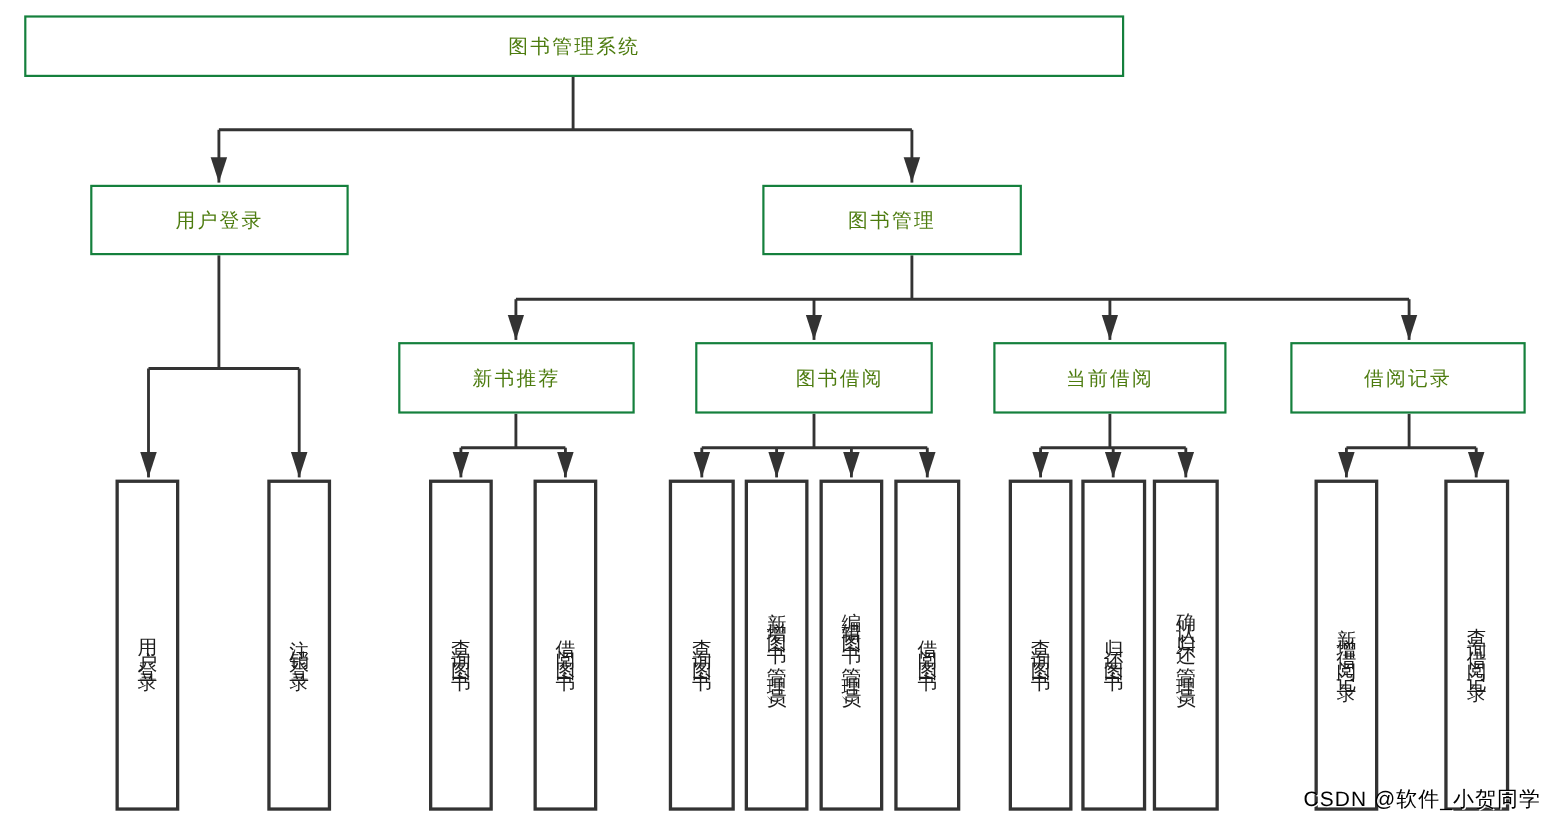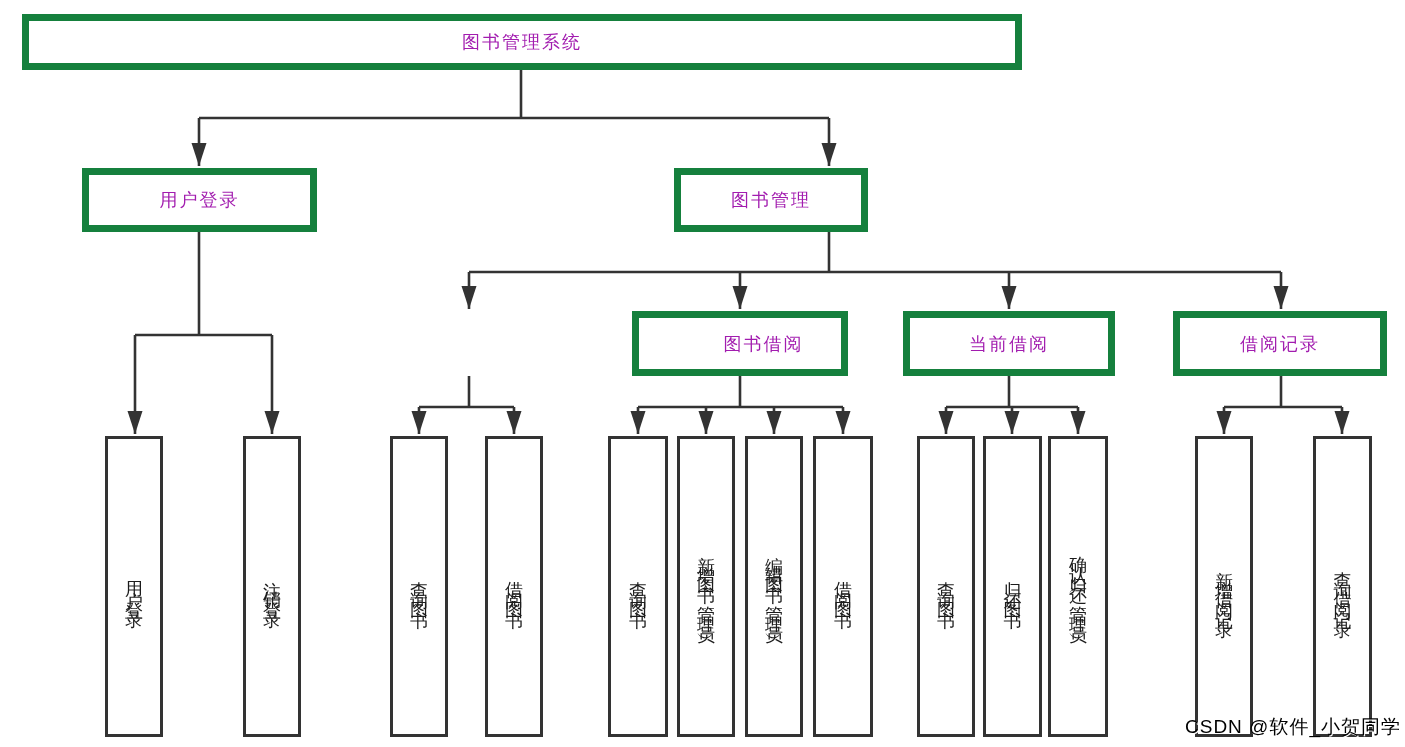--- a/index.html
+++ b/index.html
@@ -13,26 +13,26 @@
   }
   .wires {
     position: absolute;
     left: 0; top: 0;
     width: 1405px; height: 747px;
     pointer-events: none;
   }
   .node {
     position: absolute;
     box-sizing: border-box;
-    border: 7px solid #15803d;
+    border: 2px solid #15803d;
     background: #ffffff;
     display: flex;
     align-items: center;
     justify-content: center;
-    color: #a21caf;
+    color: #4d7c0f;
     font-size: 18px;
     letter-spacing: 2px;
     line-height: 1;
     white-space: nowrap;
   }
   .vnode {
     position: absolute;
     box-sizing: border-box;
     border: 3px solid #333333;
     background: #ffffff;
@@ -116,24 +116,27 @@
     </g>
   </svg>
 
   <div class="node" style="left:22px; top:14px; width:1000px; height:56px;">
     <span>图书管理系统</span>
   </div>
 
   <div class="node" style="left:82px; top:168px; width:235px; height:64px;">
     <span>用户登录</span>
   </div>
-  <div class="node" style="left:674px; top:168px; width:194px; height:64px;align-items:center;">
+  <div class="node" style="left:693px; top:168px; width:236px; height:64px;align-items:center;">
     <span>图书管理</span>
   </div>
 
+  <div class="node" style="left:362px; top:311px; width:215px; height:65px;">
+    <span>新书推荐</span>
+  </div>
   <div class="node" style="left:632px; top:311px; width:216px; height:65px;padding-left:47px;">
     <span>图书借阅</span>
   </div>
   <div class="node" style="left:1173px; top:311px; width:214px; height:65px;">
     <span>借阅记录</span>
   </div>
   <div class="node" style="left:903px; top:311px; width:212px; height:65px;">
     <span>当前借阅</span>
   </div>
 

